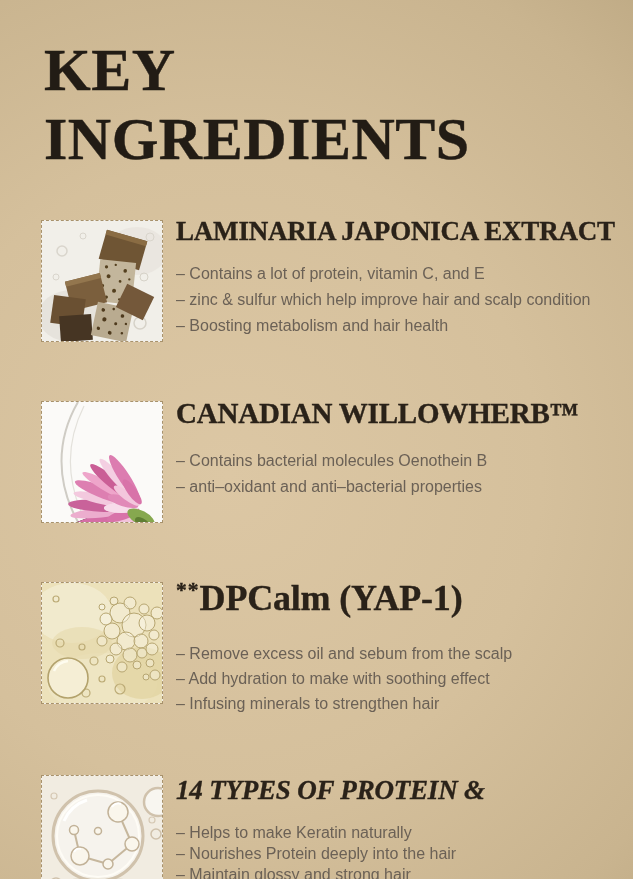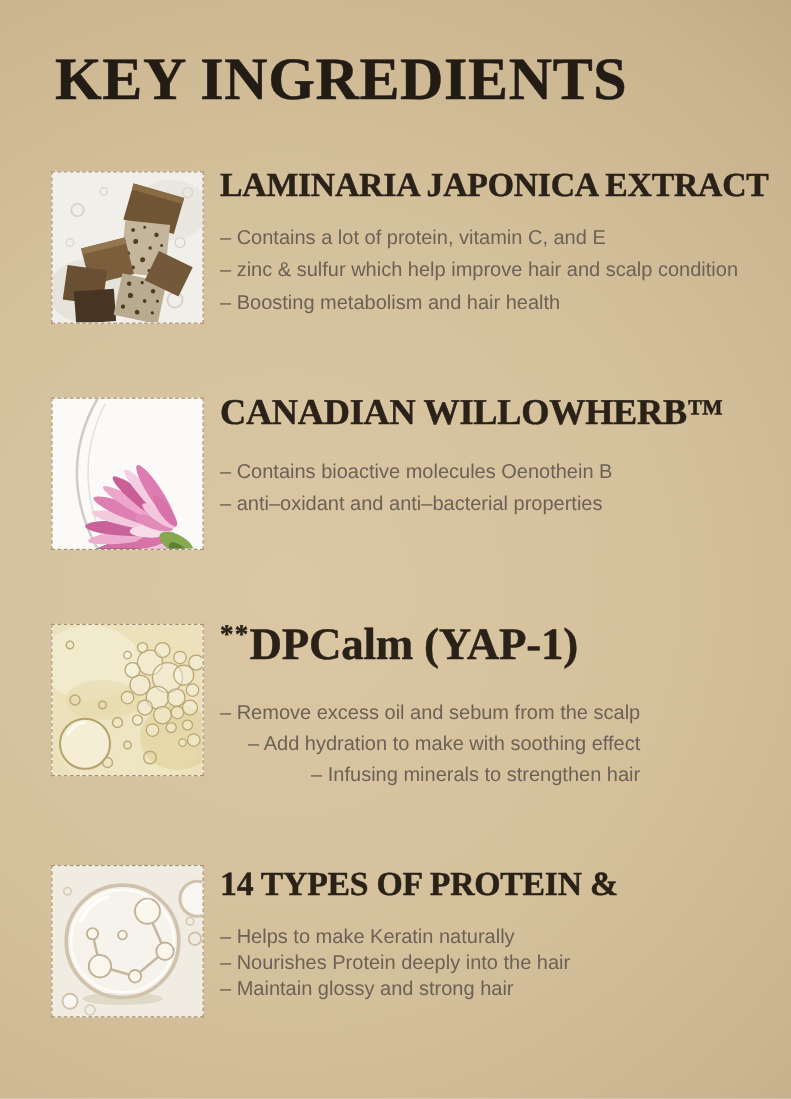--- a/index.html
+++ b/index.html
@@ -14,21 +14,21 @@
     box-sizing:border-box;
     padding:36px 20px 0 41px;
     background:
       radial-gradient(130% 95% at 36% 54%,
         #dcc7a4 0%, #d5c09c 38%, #c9b48f 65%, #ac9872 100%);
   }
   .title{
     margin:0 0 46px 3px;
     font-family:"Liberation Serif", serif;
     font-weight:600;
-    font-size:48px;
+    font-size:60px;
     letter-spacing:0.5px;
     color:#221c15;
     -webkit-text-stroke:0.4px #221c15;
   }
   .section{display:flex;align-items:flex-start;margin-bottom:59px;}
   .section:last-child{margin-bottom:0;}
   .thumb{
     flex:none;width:122px;height:122px;
     border:1px dashed #a8926c;
     box-sizing:border-box;
@@ -43,27 +43,27 @@
     font-weight:600;
     color:#2a2219;
     -webkit-text-stroke:0.35px #2a2219;
     line-height:1.12;
     letter-spacing:-0.2px;
     white-space:nowrap;
   }
   .s1 .heading{font-size:27px;}
   .s2 .heading{font-size:29px;}
   .s3 .heading{font-size:36px;font-weight:700;}
-  .s4 .heading{font-size:27px;line-height:1.45;}
+  .s4 .heading{font-size:27px;line-height:1.45;font-style:italic;}
   .heading sup{font-size:0.6em;vertical-align:super;letter-spacing:1px;}
   .heading .hline{display:block;}
   .bullets{list-style:none;margin:0;padding:0;color:#6b6156;font-size:16px;}
   .s1 .bullets{margin-top:15px;}
   .s2 .bullets{margin-top:19px;}
-  .s3 .bullets{margin-top:23px;text-align:right;}
+  .s3 .bullets{margin-top:23px;}
   .s4 .bullets{margin-top:12px;}
   .bullets li{line-height:26px;white-space:nowrap;}
   .s3 .bullets li{line-height:25px;}
   .s4 .bullets li{line-height:21px;}
 </style>
 </head>
 <body>
 
 <div class="page">
 
@@ -161,21 +161,21 @@
           <ellipse cx="-20" cy="0" rx="15" ry="4.5" fill="#d univ" transform="rotate(54)" display="none"></ellipse>
           <ellipse cx="-20" cy="0" rx="15" ry="4.5" fill="#d873a9" transform="rotate(54)"></ellipse>
           <ellipse cx="2" cy="10" rx="15" ry="7" fill="#86a84f" transform="rotate(28)"></ellipse>
           <ellipse cx="10" cy="13" rx="10" ry="5" fill="#5f7f33" transform="rotate(40)"></ellipse>
         </g>
       </svg>
     </div>
     <div class="content">
       <h2 class="heading">CANADIAN WILLOWHERB™</h2>
       <ul class="bullets">
-        <li>– Contains bioactive molecules Oenothein B</li>
+        <li>– Contains bacterial molecules Oenothein B</li>
         <li>– anti–oxidant and anti–bacterial properties</li>
       </ul>
     </div>
   </section>
 
   <section class="section s3">
     <div class="thumb">
       <svg viewBox="0 0 120 120">
         <rect x="0" y="0" width="120" height="120" fill="#ece1ba"></rect>
         <ellipse cx="30" cy="30" rx="40" ry="30" fill="#f3ecd2" opacity="0.8"></ellipse>

